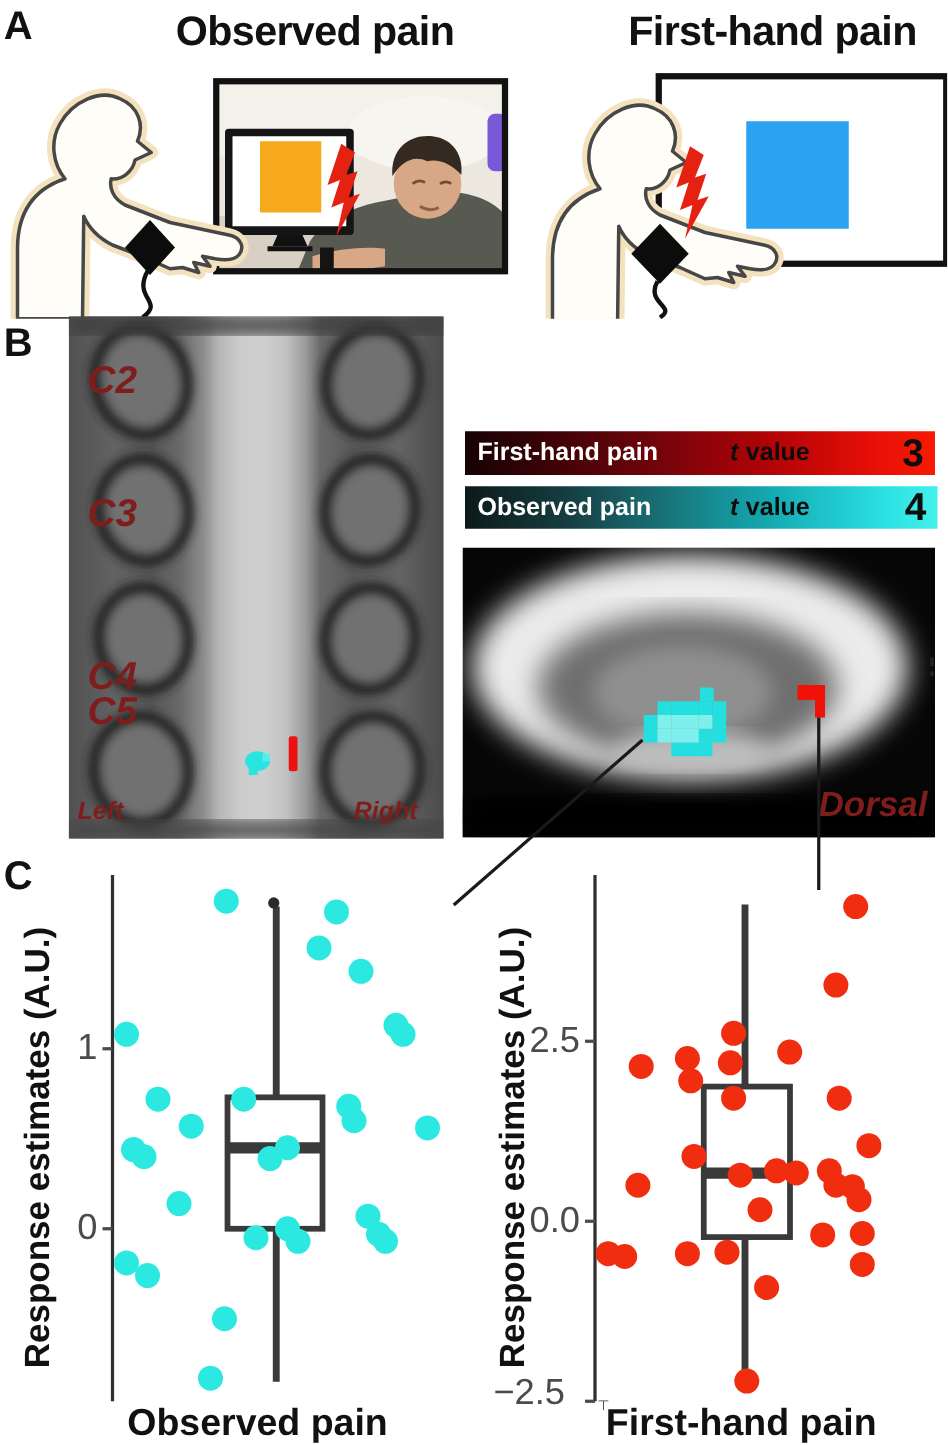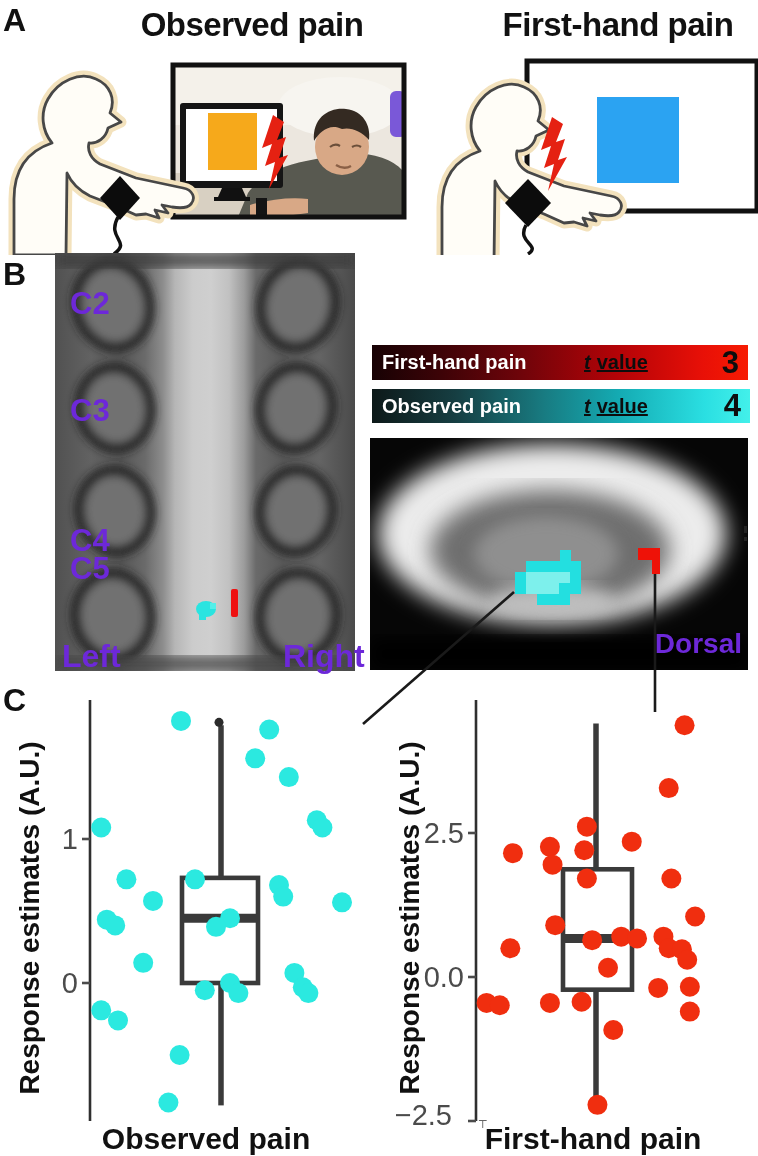--- a/index.html
+++ b/index.html
@@ -1,26 +1,26 @@
 <!DOCTYPE html>
 <html><head>
 <meta charset="utf-8">
 <style>
   html,body{margin:0;padding:0;background:#ffffff;}
   .page{position:relative;width:758px;height:1156px;background:#ffffff;overflow:hidden;
         font-family:"Liberation Sans", sans-serif;}
   .abs{position:absolute;}
   .panel-letter{font-size:32px;font-weight:800;color:#111;line-height:1;}
   .cond-title{font-size:33px;font-weight:800;color:#111;white-space:nowrap;transform:translateX(-50%);letter-spacing:-0.5px;}
-  .mri-label{color:#6d28d9;font-weight:800;white-space:nowrap;}
+  .mri-label{color:#7f1d1d;font-weight:800;white-space:nowrap;font-style:italic;}
   .vert{font-size:31px;}
-  .lr{font-size:32px;}
+  .lr{font-size:20px;}
   .legend-bar{display:flex;align-items:center;color:#fff;font-weight:800;font-size:20px;}
   .legend-bar .cond{margin-left:10px;white-space:nowrap;}
-  .legend-bar .tstat{position:absolute;left:212px;color:#0d0d0d;font-weight:800;font-style:normal;text-decoration:underline;}
+  .legend-bar .tstat{position:absolute;left:212px;color:#0d0d0d;font-weight:800;font-style:normal;}
   .legend-bar .tstat i{font-style:italic;margin-right:6px;}
   .legend-bar .maxv{position:absolute;right:9px;font-size:31px;color:#0d0d0d;font-weight:800;}
   .bar-first{background:linear-gradient(90deg,#170204 0%,#3c0307 18%,#70040a 40%,#b30307 65%,#e81007 88%,#f71b02 100%);}
   .bar-observed{background:linear-gradient(90deg,#0d1919 0%,#163e42 22%,#187a80 45%,#14aab2 65%,#2adfe2 88%,#43f0ea 100%);}
   .tick-label{font-size:29px;color:#4b4b4b;transform:translateY(-50%);white-space:nowrap;}
   .ylab{font-size:28px;font-weight:800;color:#111;white-space:nowrap;
         transform:translate(-50%,-50%) rotate(-90deg);}
   .cat-label{font-size:30px;font-weight:800;color:#111;white-space:nowrap;transform:translateX(-50%);}
   .stray{font-size:11px;color:#333;}
   svg{display:block;}

